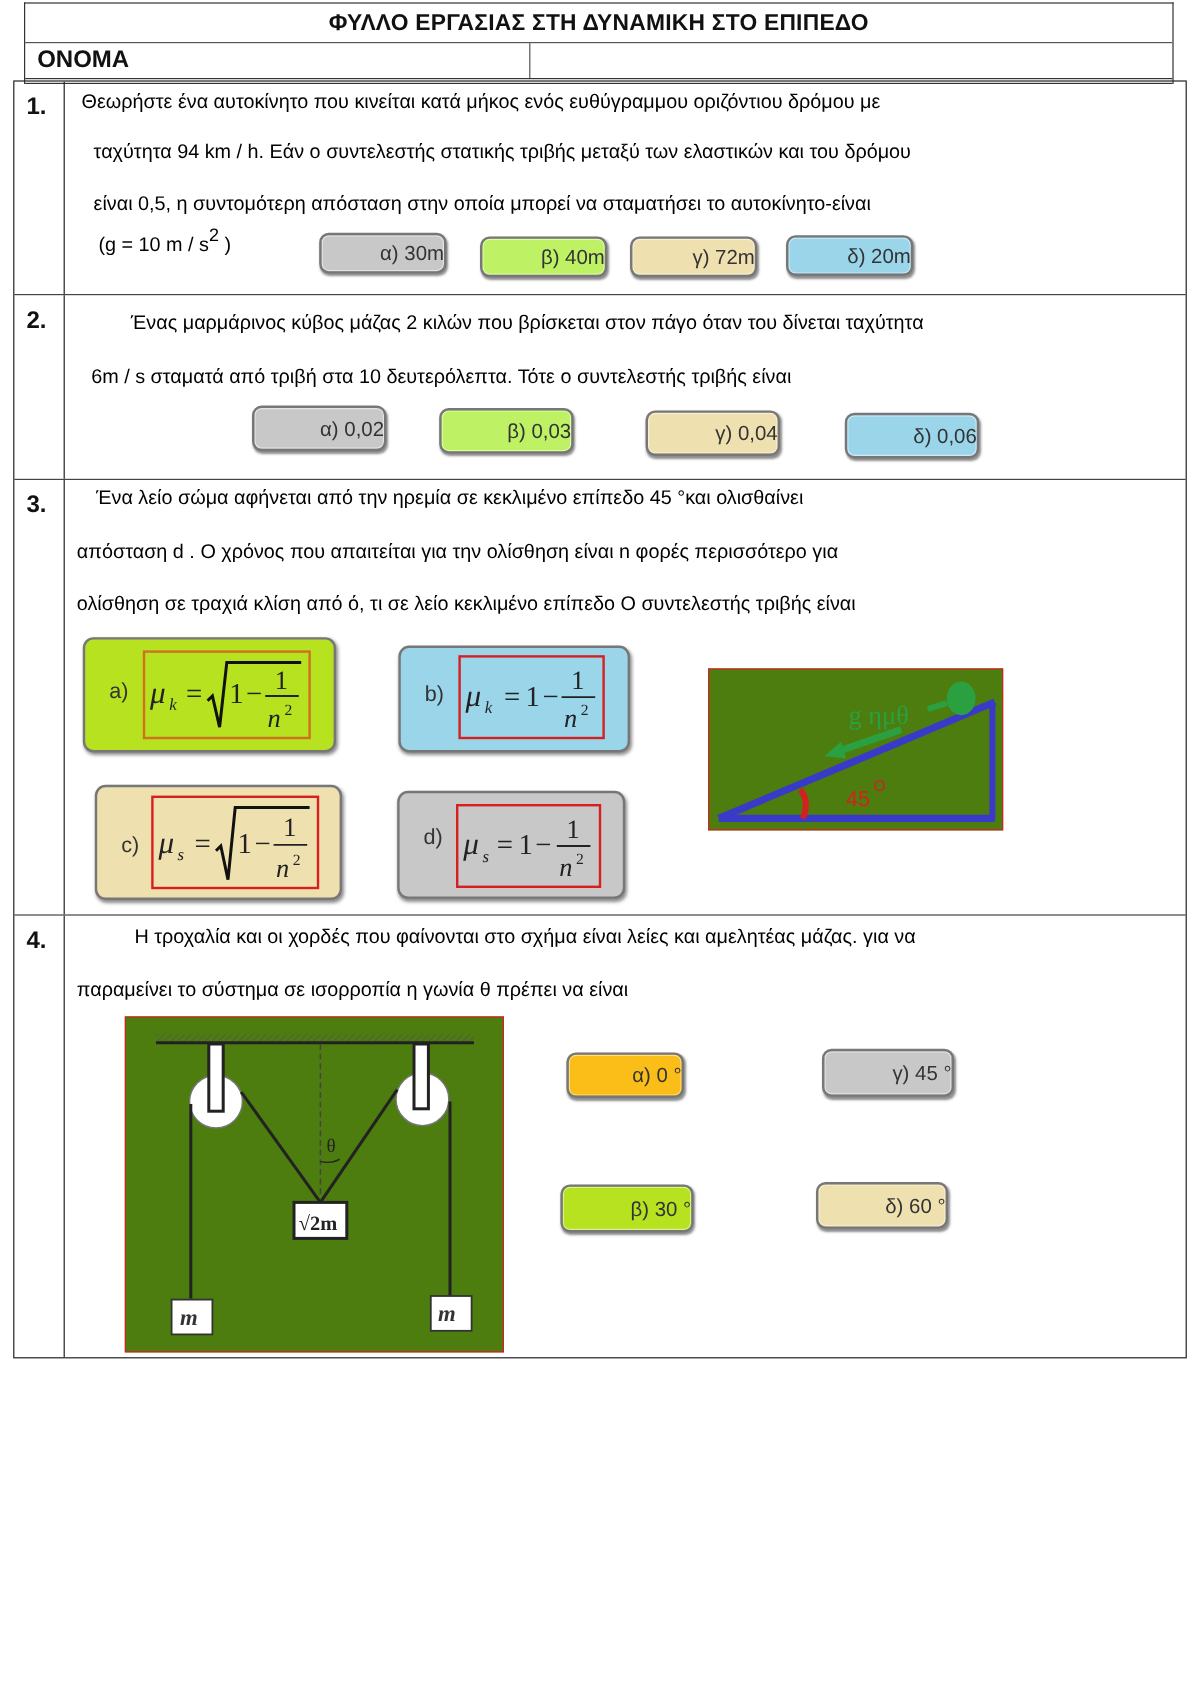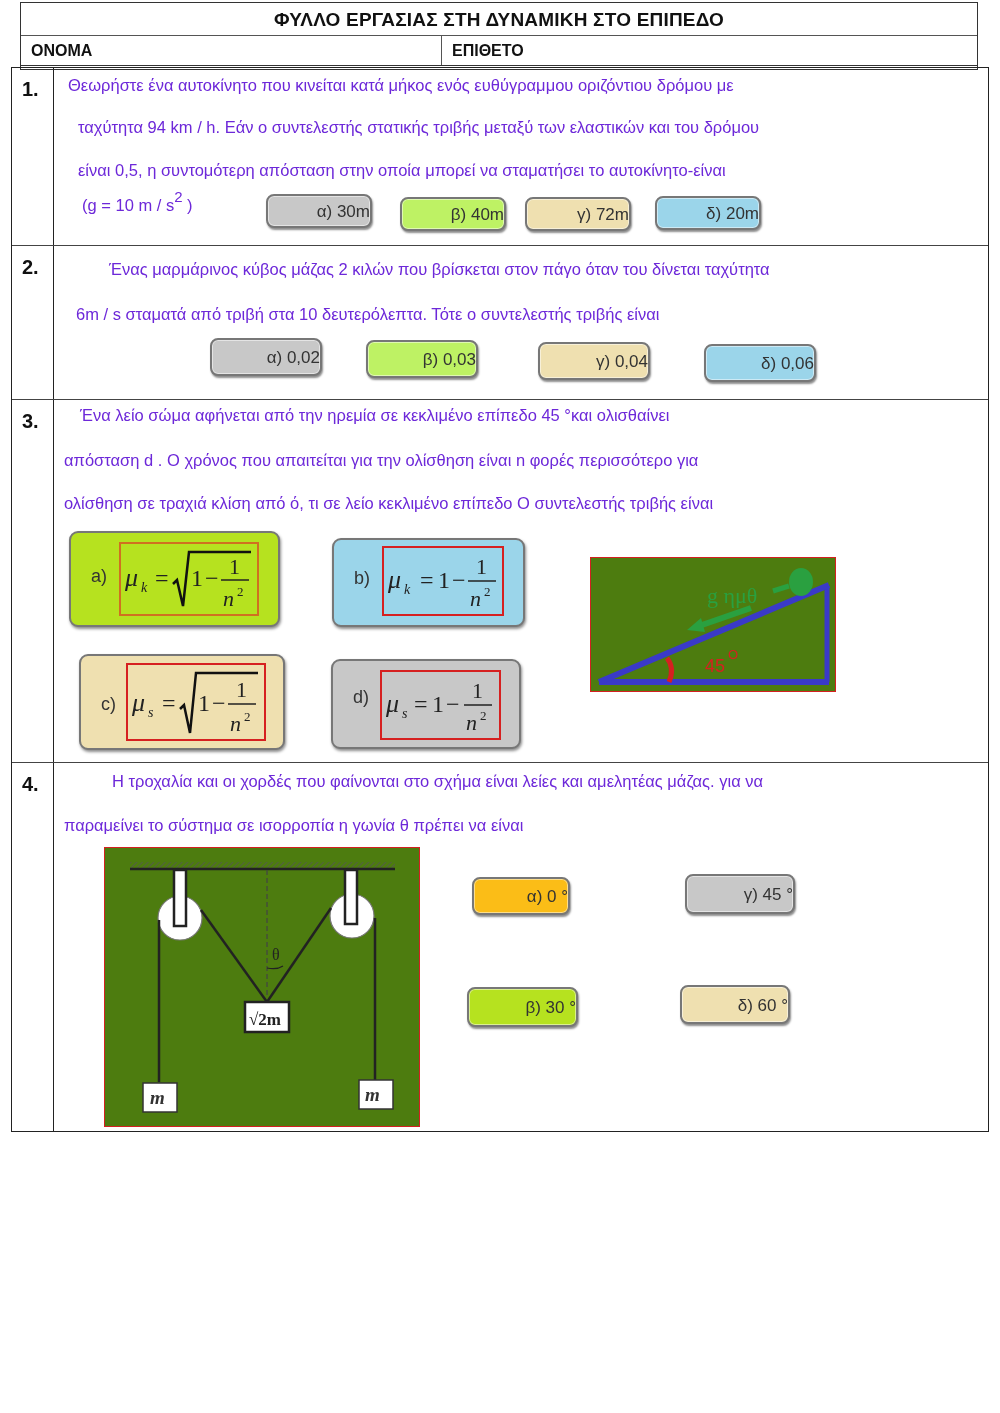--- a/index.html
+++ b/index.html
@@ -2,33 +2,33 @@
 <html><head>
   <meta charset="utf-8">
   <style>
     html, body { margin: 0; padding: 0; background: #ffffff; }
     body { width: 1000px; height: 1413px; position: relative; overflow: hidden; font-family: "Liberation Sans", sans-serif; }
 
     
     .hdr { position: absolute; left: 20px; top: 2px; width: 956px; border: 1.5px solid #333; border-bottom: none; }
     .hdr-title { height: 32px; border-bottom: 1.5px solid #555; text-align: center; font-family: "Liberation Sans", sans-serif; font-weight: bold; font-size: 19px; line-height: 34px; color: #111; letter-spacing: 0.2px; }
     .hdr-row { display: flex; height: 29px; border-bottom: 1.5px solid #333; }
-    .hdr-cell { font-weight: bold; font-size: 16px; line-height: 29px; color: #111; padding-left: 10px; }
+    .hdr-cell { font-weight: bold; font-size: 20px; line-height: 29px; color: #111; padding-left: 10px; }
     .hdr-cell.name { width: 410px; border-right: 1.5px solid #555; }
     .hdr-cell.surname { flex: 1; }
     .hdr-gap { height: 3px; border-bottom: 1.5px solid #333; }
 
     
     .qtable { position: absolute; left: 11px; top: 67px; width: 976px; border: 1.5px solid #222; border-top: 1.5px solid #222; }
     .qrow { position: relative; display: flex; border-bottom: 1.5px solid #444; }
     .qrow:last-child { border-bottom: none; }
     .qnum { width: 42px; border-right: 1.5px solid #222; font-weight: bold; font-size: 20px; padding-left: 10px; padding-top: 10px; box-sizing: border-box; color: #111; }
     .qbody { flex: 1; position: relative; }
 
-    .qtext { position: absolute; color: #6d28d9; font-size: 16.5px; white-space: nowrap; }
+    .qtext { position: absolute; color: #000000; font-size: 16.5px; white-space: nowrap; }
 
     .opt { position: absolute; height: 34px; border-radius: 8px; border: 2px solid #777; box-shadow: 1px 2px 2px rgba(0,0,0,0.45), inset 0 0 0 1px rgba(255,255,255,0.5); text-align: right; font-size: 17px; line-height: 32px; color: #333; box-sizing: border-box; cursor: pointer; }
     .gray { background: #c8c8c8; }
     .pink { background: #bef264; }
     .tan { background: #efe0b0; }
     .blue { background: #9bd5ea; }
     .green { background: #b6e21f; }
     .orange { background: #fbbd17; }
 
     .fbox { position: absolute; border-radius: 9px; border: 2px solid #777; box-shadow: 1px 2px 3px rgba(0,0,0,0.45); box-sizing: border-box; cursor: pointer; }
@@ -37,21 +37,20 @@
 
     .diagram-frame { position: absolute; border: 1.5px solid #d42020; box-sizing: border-box; background: #4d7c0f; }
   </style>
 </head>
 <body>
 
 <div class="hdr">
   <div class="hdr-title">ΦΥΛΛΟ ΕΡΓΑΣΙΑΣ ΣΤΗ ΔΥΝΑΜΙΚΗ ΣΤΟ ΕΠΙΠΕΔΟ</div>
   <div class="hdr-row">
     <div class="hdr-cell name"><span>ΟΝΟΜΑ</span></div>
-    <div class="hdr-cell surname"><span>ΕΠΙΘΕΤΟ</span></div>
   </div>
   <div class="hdr-gap"></div>
 </div>
 
 <div class="qtable">
 
   <div class="qrow" style="height:177px;">
     <div class="qnum">1.</div>
     <div class="qbody">
       <div class="qtext" style="left:14px; top:8px;">Θεωρήστε ένα αυτοκίνητο που κινείται κατά μήκος ενός ευθύγραμμου οριζόντιου δρόμου με</div>

